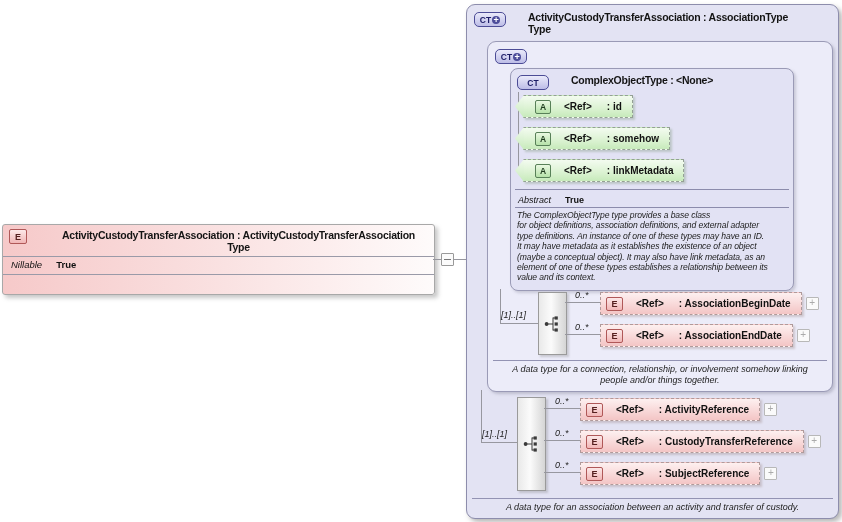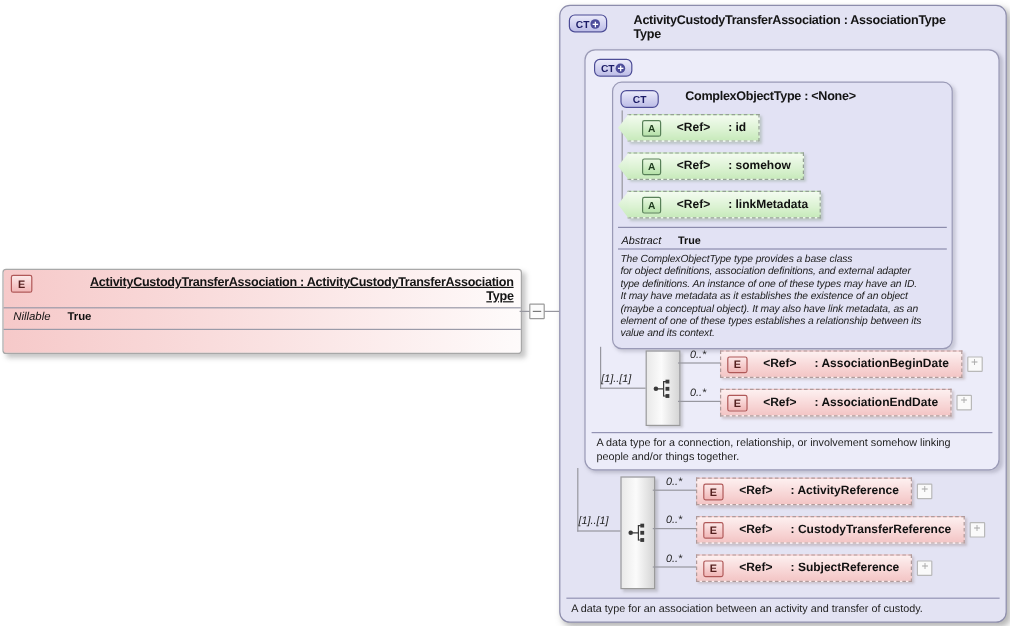--- a/index.html
+++ b/index.html
@@ -58,30 +58,30 @@
   .plusbox { width:11px; height:11px; flex:none; border:1px solid #b8b8b8; border-radius:1px;
              background:#fafafa; color:#aaa; font-size:10px; line-height:10px; text-align:center; }
 
   
   .seq { position:absolute; width:27px; border:1px solid #9a9a9a;
          background:linear-gradient(90deg,#e9e9e9 0%,#fbfbfb 45%,#d5d5d5 100%);
          box-shadow:2px 2px 2px rgba(120,120,120,.3);
          display:flex; align-items:center; justify-content:center; }
 
   .footer { position:absolute; left:5px; right:5px; bottom:4px; border-top:1px solid #9393b3;
-            padding:3px 4px 2px; font-size:9px; line-height:10.5px;
-            color:#222; white-space:pre-line; }
+            padding:3px 4px 2px; font-style:italic; font-size:9px; line-height:10.5px;
+            color:#222; white-space:pre-line;text-align:center; }
 
   
   #left-box { left:2px; top:224px; width:431px; height:69px;
               border:1px solid #a8a8a8; border-radius:3px;
               background:linear-gradient(90deg,#f6c9c9 0%,#f9dcdc 40%,#fdf3f3 85%,#fefbfb 100%);
               box-shadow:3px 3px 4px rgba(130,130,130,.45); }
   #left-box .hdr { padding:4px 6px 0; }
-  #left-box .title { flex:1; text-align:right;text-decoration:underline; }
+  #left-box .title { flex:1; text-align:center; }
   #left-box .sep { margin-top:3px; }
   #left-box .prop-row { padding:2px 8px 1px; }
   #left-box .desc { padding:2px 8px; }
 
   
   #conn-line { left:433px; top:259px; width:33px; }
   #conn-toggle { left:441px; top:253px; width:11px; height:11px; border:1px solid #999;
                  border-radius:1px; background:#fbfbfb;
                  display:flex; align-items:center; justify-content:center; }
   #conn-toggle .dash { width:7px; height:1px; background:#787878; }

